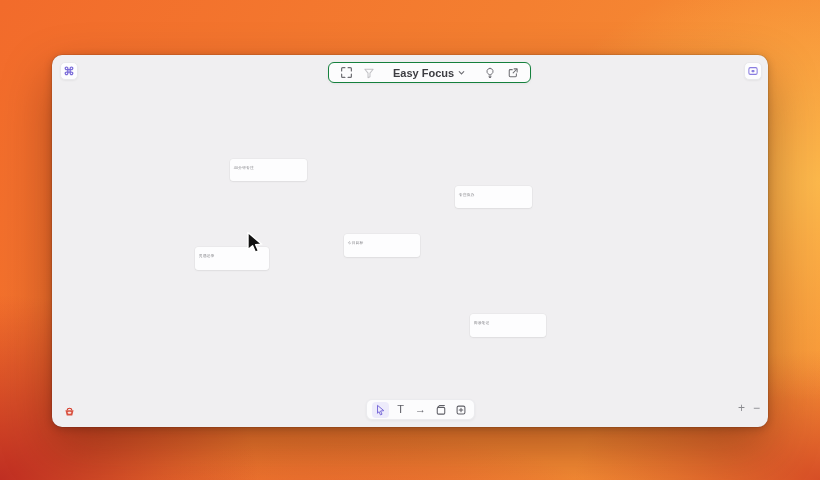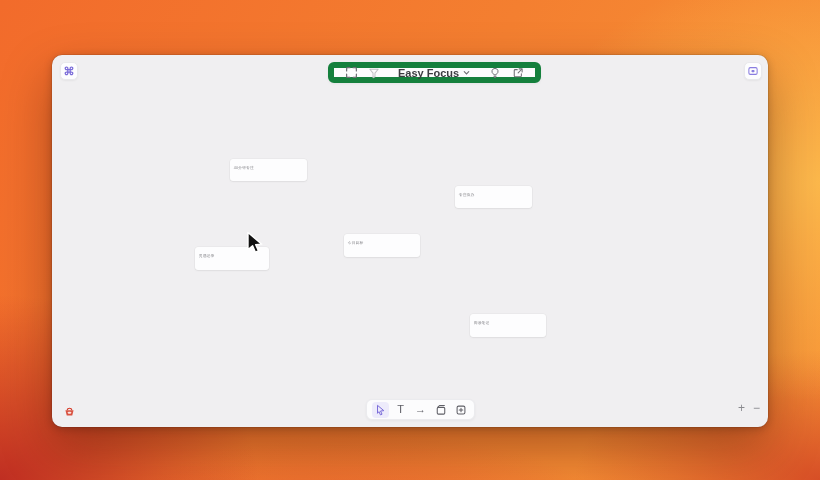--- a/index.html
+++ b/index.html
@@ -33,21 +33,21 @@
     box-shadow:0 1px 2px rgba(0,0,0,.05);
     cursor:pointer;
   }
   .btn-app{ left:8px; top:7px; color:var(--accent); font-size:11px; font-weight:bold; line-height:1; }
   .btn-capture{ right:6px; top:7px; }
 
   
   .top-toolbar{
     position:absolute; left:276px; top:7px; height:21px;
     display:flex; align-items:center; gap:9px; padding:0 10px;
-    background:#fcfcfd; border:6px solid #15803d; border-radius:6px;
+    background:#fcfcfd; border:1px solid #15803d; border-radius:6px;
     box-shadow:0 1px 3px rgba(0,0,0,.05);
   }
   .tb-icon{ display:flex; align-items:center; justify-content:center; width:14px; height:14px; cursor:pointer; }
   .board-name-wrap{ display:flex; align-items:center; gap:3px; margin:0 8px; cursor:pointer; }
   .board-name{ font-size:11px; font-weight:700; color:#3c3c41; white-space:nowrap; }
 
   
   .card{
     position:absolute; background:#fdfdfe; border-radius:3px;
     box-shadow:0 0 0 .5px rgba(0,0,0,.05), 0 1px 2px rgba(0,0,0,.05);

